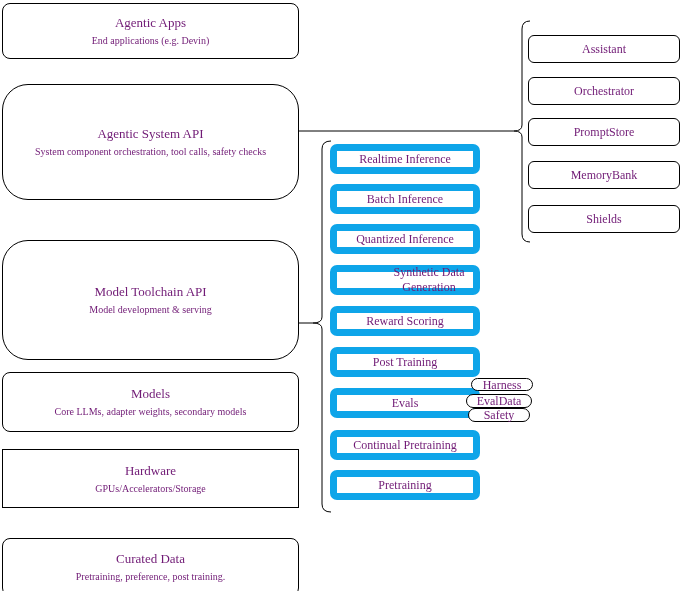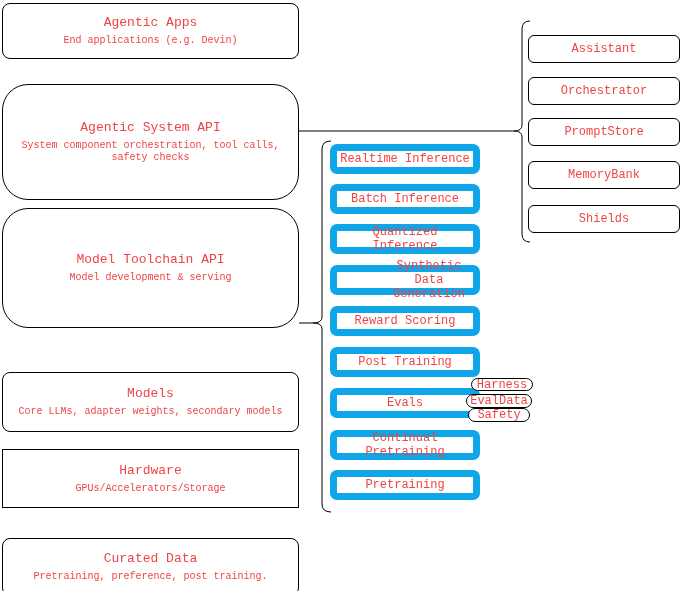--- a/index.html
+++ b/index.html
@@ -1,22 +1,22 @@
 <!DOCTYPE html>
 <html><head>
 <meta charset="utf-8">
 <style>
   html, body { margin: 0; padding: 0; background: #ffffff; }
   .canvas {
     position: relative;
     width: 682px;
     height: 591px;
     background: #ffffff;
-    font-family: Liberation Mono, monospace;
-    color: #ef4444;
+    font-family: Liberation Serif, serif;
+    color: #701a75;
     overflow: hidden;
   }
   svg.wires {
     position: absolute;
     left: 0; top: 0;
     width: 682px; height: 591px;
     pointer-events: none;
     z-index: 1;
   }
   .lbox {
@@ -101,21 +101,21 @@
   <div class="lbox" style="top:3px;height:56px;border-radius:8px;">
     <div class="t">Agentic Apps</div>
     <div class="s">End applications (e.g. Devin)</div>
   </div>
 
   <div class="lbox" style="top:84px;height:116px;border-radius:26px;">
     <div class="t">Agentic System API</div>
     <div class="s">System component orchestration, tool calls, safety checks</div>
   </div>
 
-  <div class="lbox" style="top:208px;height:120px;border-radius:26px;justify-content:center;">
+  <div class="lbox" style="top:240px;height:120px;border-radius:26px;justify-content:center;">
     <div class="t">Model Toolchain API</div>
     <div class="s">Model development &amp; serving</div>
   </div>
 
   <div class="lbox" style="top:372px;height:60px;border-radius:8px;">
     <div class="t">Models</div>
     <div class="s">Core LLMs, adapter weights, secondary models</div>
   </div>
 
   <div class="lbox" style="top:449px;height:59px;border-radius:0;">

